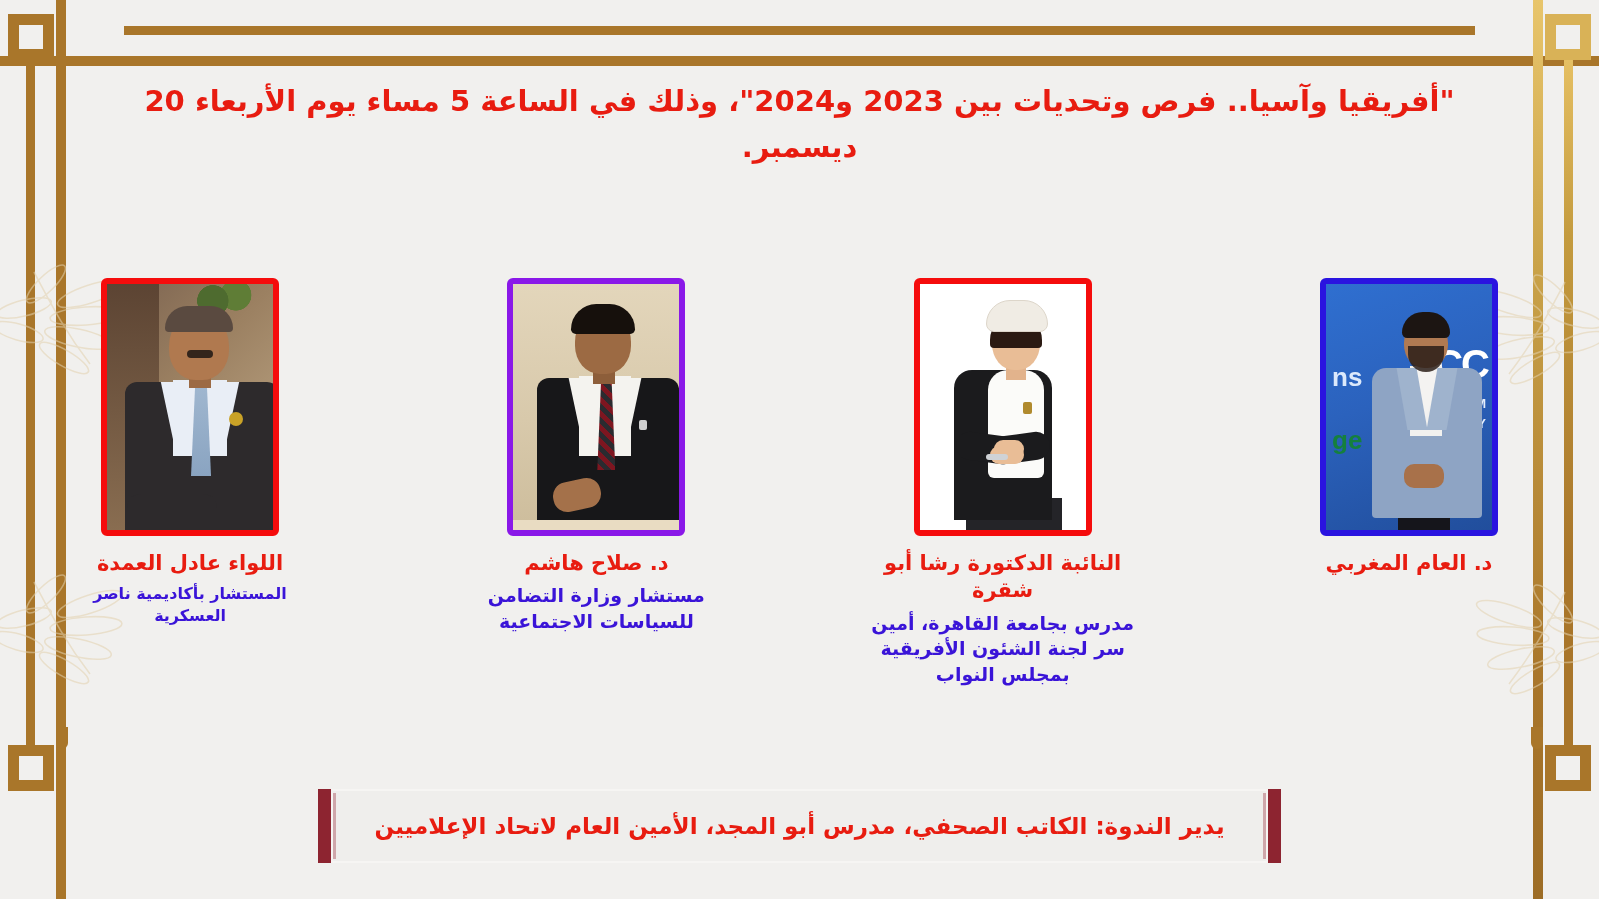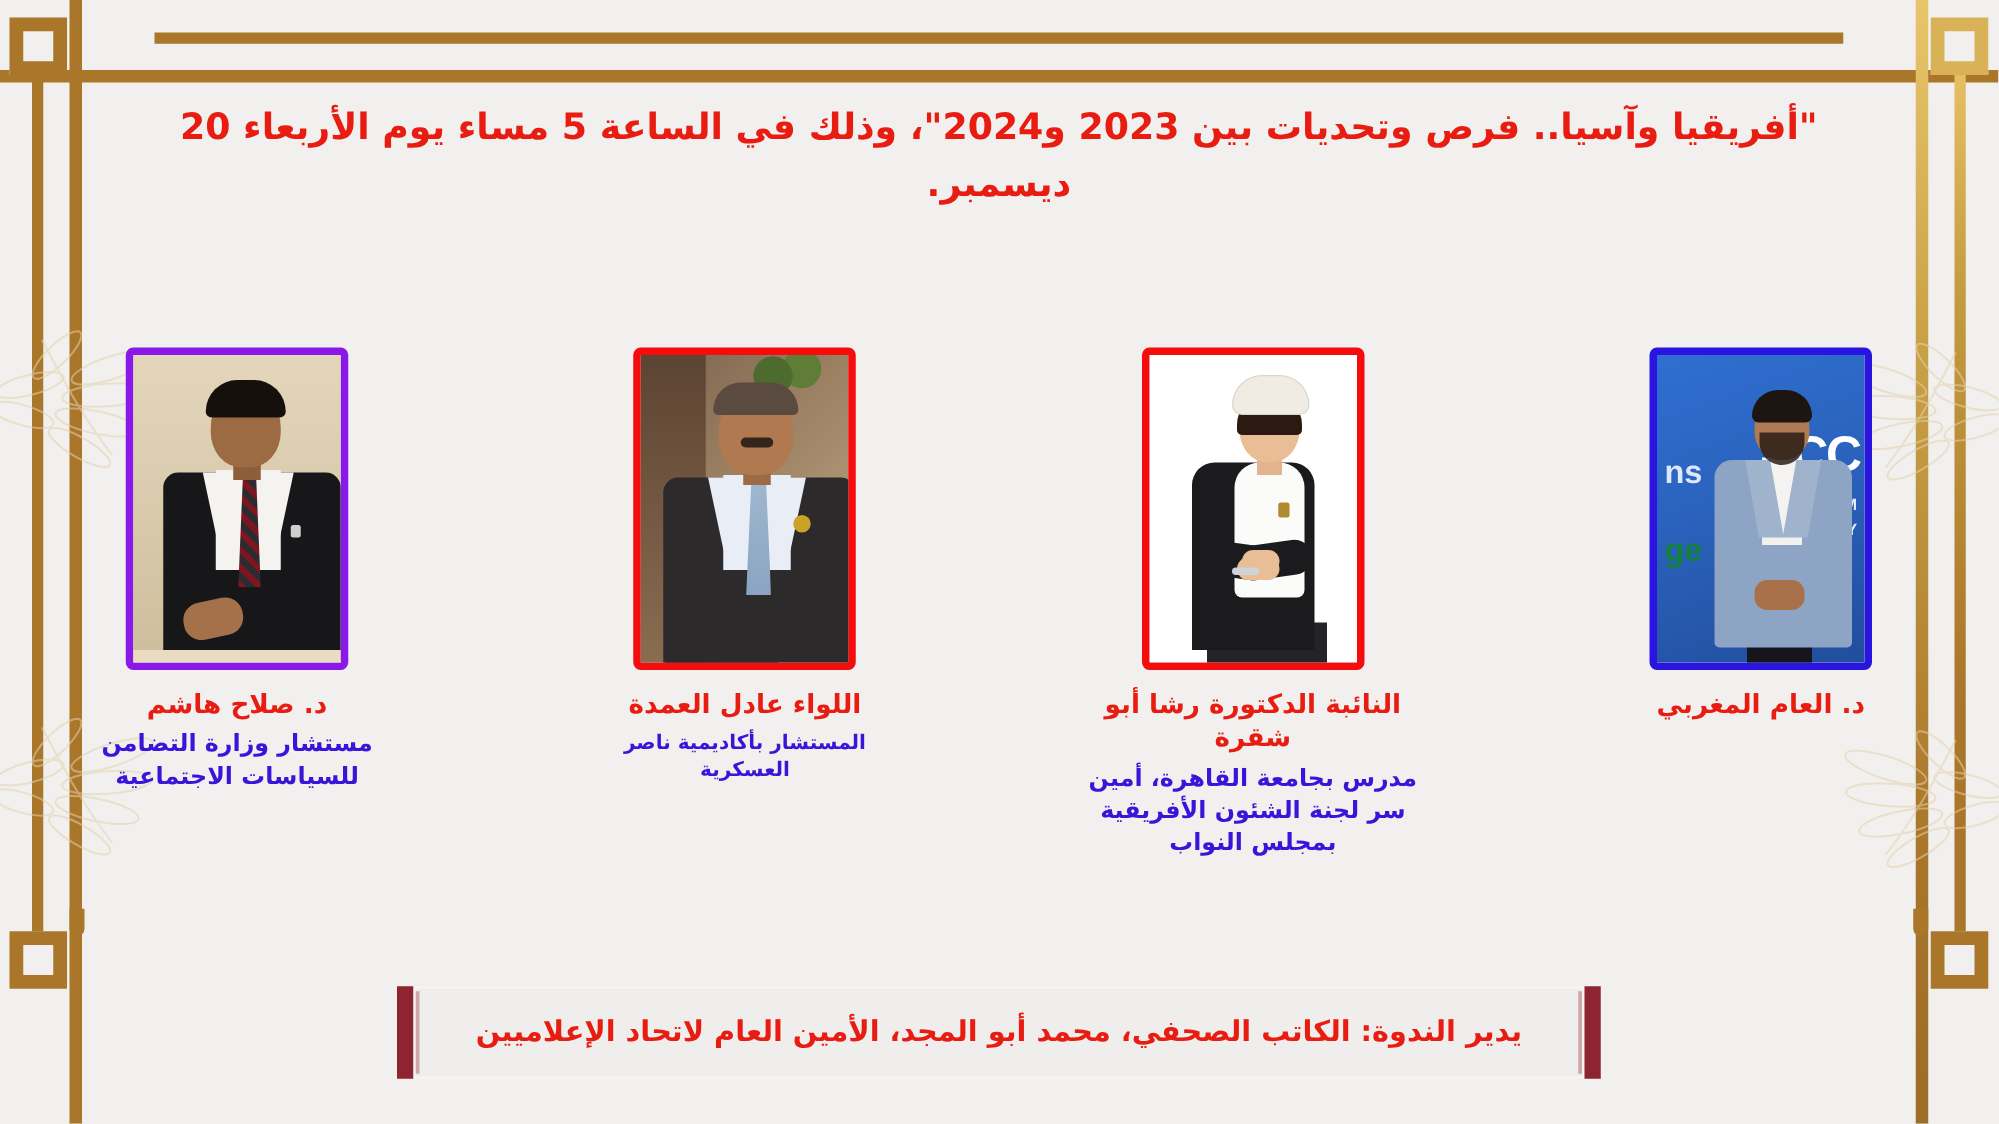--- a/index.html
+++ b/index.html
@@ -278,61 +278,61 @@
     </g>
   </svg>
 
   <div class="content">
     <div class="headline">"أفريقيا وآسيا.. فرص وتحديات بين 2023 و2024"، وذلك في الساعة 5 مساء يوم الأربعاء 20 ديسمبر.</div>
   </div>
 
   <div class="speakers">
 
     <div class="speaker">
-      <div class="photo b-purple">
-        <div class="inner">
-          <div class="ph-bg p3-bg"></div>
-          <div class="fig p3-jacket"></div>
-          <div class="fig p3-shirt"></div>
-          <div class="fig p3-collarL"></div>
-          <div class="fig p3-collarR"></div>
-          <div class="fig p3-tie"></div>
-          <div class="fig p3-neck"></div>
-          <div class="fig p3-head"></div>
-          <div class="fig p3-hair"></div>
-          <div class="fig p3-pin"></div>
-          <div class="fig p3-desk"></div>
-          <div class="fig p3-hand"></div>
-        </div>
-      </div>
-      <div class="sp-name">د. صلاح هاشم</div>
-      <div class="sp-role">مستشار وزارة التضامن للسياسات الاجتماعية</div>
-    </div>
-
-    <div class="speaker">
       <div class="photo b-red">
         <div class="inner">
           <div class="ph-bg p4-bg"></div>
           <div class="fig p4-door"></div>
           <div class="fig p4-plant"></div>
           <div class="fig p4-jacket"></div>
           <div class="fig p4-shirt"></div>
           <div class="fig p4-collarL"></div>
           <div class="fig p4-collarR"></div>
           <div class="fig p4-tie"></div>
           <div class="fig p4-neck"></div>
           <div class="fig p4-head"></div>
           <div class="fig p4-hair"></div>
           <div class="fig p4-mous"></div>
           <div class="fig p4-badge"></div>
           <div class="fig p4-arm"></div>
         </div>
       </div>
       <div class="sp-name">اللواء عادل العمدة</div>
       <div class="sp-role small">المستشار بأكاديمية ناصر العسكرية</div>
+    </div>
+
+    <div class="speaker">
+      <div class="photo b-purple">
+        <div class="inner">
+          <div class="ph-bg p3-bg"></div>
+          <div class="fig p3-jacket"></div>
+          <div class="fig p3-shirt"></div>
+          <div class="fig p3-collarL"></div>
+          <div class="fig p3-collarR"></div>
+          <div class="fig p3-tie"></div>
+          <div class="fig p3-neck"></div>
+          <div class="fig p3-head"></div>
+          <div class="fig p3-hair"></div>
+          <div class="fig p3-pin"></div>
+          <div class="fig p3-desk"></div>
+          <div class="fig p3-hand"></div>
+        </div>
+      </div>
+      <div class="sp-name">د. صلاح هاشم</div>
+      <div class="sp-role">مستشار وزارة التضامن للسياسات الاجتماعية</div>
     </div>
 
     <div class="speaker">
       <div class="photo b-red">
         <div class="inner">
           <div class="ph-bg p2-bg"></div>
           <div class="fig p2-lower"></div>
           <div class="fig p2-blazerL"></div>
           <div class="fig p2-blazerR"></div>
           <div class="fig p2-blouse"></div>
@@ -372,16 +372,16 @@
           <div class="fig p1-hair"></div>
           <div class="fig p1-hands"></div>
         </div>
       </div>
       <div class="sp-name">د. العام المغربي</div>
     </div>
 
   </div>
 
   <div class="banner">
-    <div class="banner-text">يدير الندوة: الكاتب الصحفي، محمد أبو المجد، الأمين العام لاتحاد الإعلاميين</div>
+    <div class="banner-text">يدير الندوة: الكاتب الصحفي، مدرس أبو المجد، الأمين العام لاتحاد الإعلاميين</div>
   </div>
 
 </div>
 
 </body></html>

